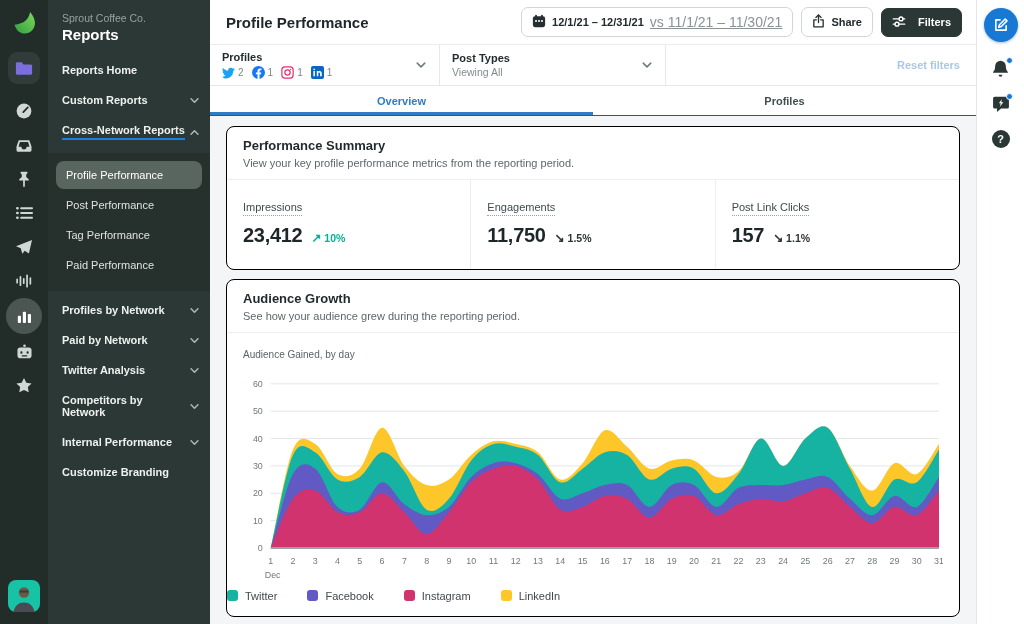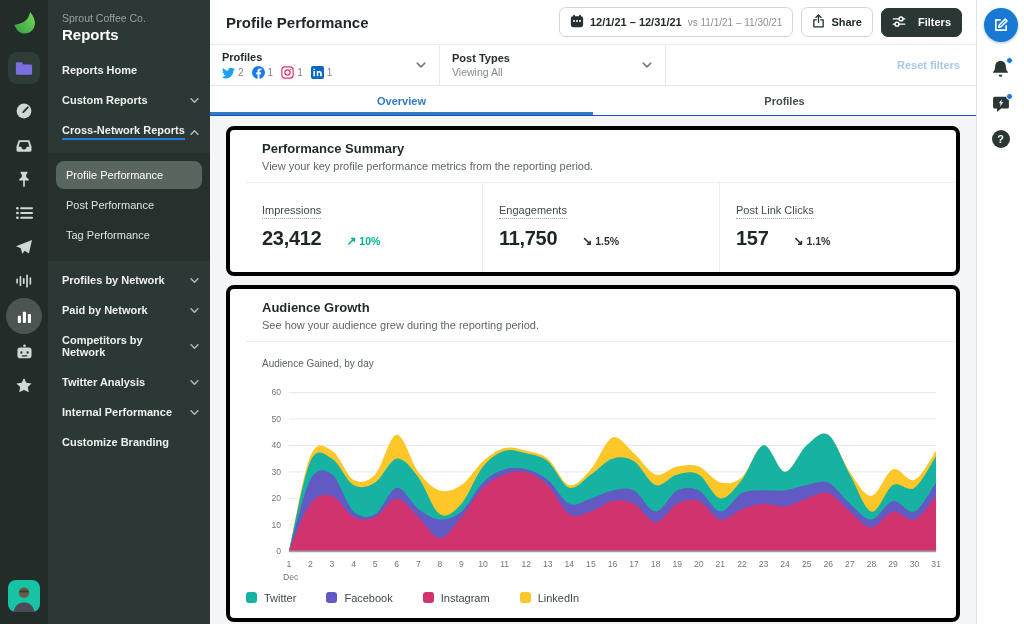--- a/index.html
+++ b/index.html
@@ -29,21 +29,21 @@
   .sub-item { margin:0 8px 2px; padding:8px 10px; border-radius:8px; font-size:11px; color:#dde3e1; cursor:pointer; }
   .sub-item.selected { background:#59655f; color:#fff; }
   
   .main { flex:1; min-width:0; display:flex; flex-direction:column; background:#f4f5f6; }
   .main-header { background:#fff; display:flex; justify-content:space-between; align-items:center; padding:7px 14px 7px 16px; border-bottom:1px solid #ebedef; flex:none; }
   .page-title { font-size:15px; font-weight:bold; color:#1e2729; }
   .page-sub { font-size:10.5px; color:#68727  6; color:#68726f; margin-top:3px; }
   .page-sub .link { color:#2a78d0; font-weight:bold; cursor:pointer; }
   .hdr-actions { display:flex; gap:8px; align-items:center; }
   .btn { border:1px solid #d2d6d8; border-radius:7px; background:#fff; display:flex; align-items:center; gap:6px; padding:6px 10px; font-size:11px; font-weight:bold; color:#222b2d; cursor:pointer; white-space:nowrap; }
-  .btn .sub { font-weight:normal; color:#8a9296; font-size:10px; }
+  .btn .sub { font-weight:normal; color:#8a9296; font-size:14px;text-decoration:underline; }
   .btn-dark { background:#2b3734; color:#fff; border-color:#2b3734;gap:12px; }
   
   .filter-row { background:#fff; display:flex; border-bottom:1px solid #e6e8ea; flex:none; }
   .filter-cell { padding:6px 12px; display:flex; align-items:center; justify-content:space-between; border-right:1px solid #e6e8ea; cursor:pointer; }
   .filter-cell.profiles { width:230px; }
   .filter-cell.posttypes { width:226px; }
   .filter-title { font-size:11px; font-weight:bold; color:#232d2f; }
   .filter-sub { font-size:10.5px; color:#828c90; margin-top:2px; }
   .net-row { display:flex; align-items:center; gap:8px; margin-top:3px; }
   .net-chip { display:flex; align-items:center; gap:3px; }
@@ -51,29 +51,29 @@
   .net-count { font-size:10px; color:#7c8689; }
   .filter-spacer { flex:1; display:flex; align-items:center; justify-content:flex-end; padding:6px 16px; }
   .reset { font-size:11px; font-weight:bold; color:#a9c7ea; cursor:pointer; }
   .chev-gray { color:#6e7a7d; display:flex; }
   
   .tabs { background:#fff; display:flex; border-bottom:1px solid #1d4ed8; flex:none; }
   .tab { flex:1; text-align:center; padding:9px 0 8px; font-size:11px; font-weight:bold; color:#434e51; cursor:pointer; }
   .tab.active { color:#2d7cc4; box-shadow:inset 0 -3px 0 #2d7cc4; }
   
   .content { flex:1; overflow:hidden; padding:10px 16px 0; }
-  .card { background:#fff; border:4px solid #000000; border-radius:8px; margin-bottom:9px; overflow:hidden;padding-left:16px; }
+  .card { background:#fff; border:1px solid #000000; border-radius:8px; margin-bottom:9px; overflow:hidden; }
   .card-head { padding:11px 16px 10px; border-bottom:1px solid #eceeef; }
   .card-title { font-size:13px; font-weight:bold; color:#1f292b; }
   .card-desc { font-size:11px; color:#5d676b; margin-top:4px; }
   .metrics-row { display:flex; }
   .metric { flex:1; padding:17px 16px 22px; border-right:1px solid #eceeef; }
   .metric:last-child { border-right:none; }
   .metric-label { font-size:11px; color:#3f4a4d; display:inline-block; border-bottom:1px dotted #9aa2a5; padding-bottom:2px; cursor:help; }
-  .metric-row { margin-top:8px; display:flex; align-items:baseline; gap:25px;text-align:right; }
+  .metric-row { margin-top:8px; display:flex; align-items:baseline; gap:9px;text-align:right; }
   .metric-value { font-size:20px; font-weight:bold; color:#1d2628; letter-spacing:-0.3px; }
   .trend { font-size:10.5px; font-weight:bold; }
   .trend.up { color:#00b296; }
   .trend.down { color:#2b3436; }
   .trend .arrow { font-size:12px; }
   .chart-wrap { padding:8px 16px 0; }
   .chart-label { font-size:10px; color:#5a6468; margin:8px 0 10px; }
   .legend { display:flex; gap:30px; padding:8px 0 14px; }
   .legend-item { display:flex; align-items:center; gap:7px; font-size:11px; color:#3f4a4d; cursor:pointer; }
   .swatch { width:11px; height:11px; border-radius:3px; display:inline-block; }
@@ -190,48 +190,49 @@
           <svg width="11" height="11" viewBox="0 0 16 16" fill="none" stroke="currentColor" stroke-width="2.2" stroke-linecap="round" stroke-linejoin="round">
             <path d="M3 5.5l5 5 5-5"></path>
           </svg>
         </span>
       </div>
     </div>
   <div class="sub-block" id="sb-sub">
       <div class="sub-item selected">Profile Performance</div>
       <div class="sub-item">Post Performance</div>
       <div class="sub-item">Tag Performance</div>
+      <div class="sub-item">Paid Performance</div>
     </div>
   <div id="sb-bottom">
       <div class="side-item">
         <span class="side-label">Profiles by Network</span>
         <span class="chev ">
           <svg width="11" height="11" viewBox="0 0 16 16" fill="none" stroke="currentColor" stroke-width="2.2" stroke-linecap="round" stroke-linejoin="round">
             <path d="M3 5.5l5 5 5-5"></path>
           </svg>
         </span>
       </div>
       <div class="side-item">
         <span class="side-label">Paid by Network</span>
         <span class="chev ">
           <svg width="11" height="11" viewBox="0 0 16 16" fill="none" stroke="currentColor" stroke-width="2.2" stroke-linecap="round" stroke-linejoin="round">
             <path d="M3 5.5l5 5 5-5"></path>
           </svg>
         </span>
       </div>
       <div class="side-item">
+        <span class="side-label">Twitter Analysis</span>
+        <span class="chev ">
+          <svg width="11" height="11" viewBox="0 0 16 16" fill="none" stroke="currentColor" stroke-width="2.2" stroke-linecap="round" stroke-linejoin="round">
+            <path d="M3 5.5l5 5 5-5"></path>
+          </svg>
+        </span>
+      </div>
+      <div class="side-item">
         <span class="side-label">Competitors by Network</span>
-        <span class="chev ">
-          <svg width="11" height="11" viewBox="0 0 16 16" fill="none" stroke="currentColor" stroke-width="2.2" stroke-linecap="round" stroke-linejoin="round">
-            <path d="M3 5.5l5 5 5-5"></path>
-          </svg>
-        </span>
-      </div>
-      <div class="side-item">
-        <span class="side-label">Twitter Analysis</span>
         <span class="chev ">
           <svg width="11" height="11" viewBox="0 0 16 16" fill="none" stroke="currentColor" stroke-width="2.2" stroke-linecap="round" stroke-linejoin="round">
             <path d="M3 5.5l5 5 5-5"></path>
           </svg>
         </span>
       </div>
       <div class="side-item">
         <span class="side-label">Internal Performance</span>
         <span class="chev ">
           <svg width="11" height="11" viewBox="0 0 16 16" fill="none" stroke="currentColor" stroke-width="2.2" stroke-linecap="round" stroke-linejoin="round">

